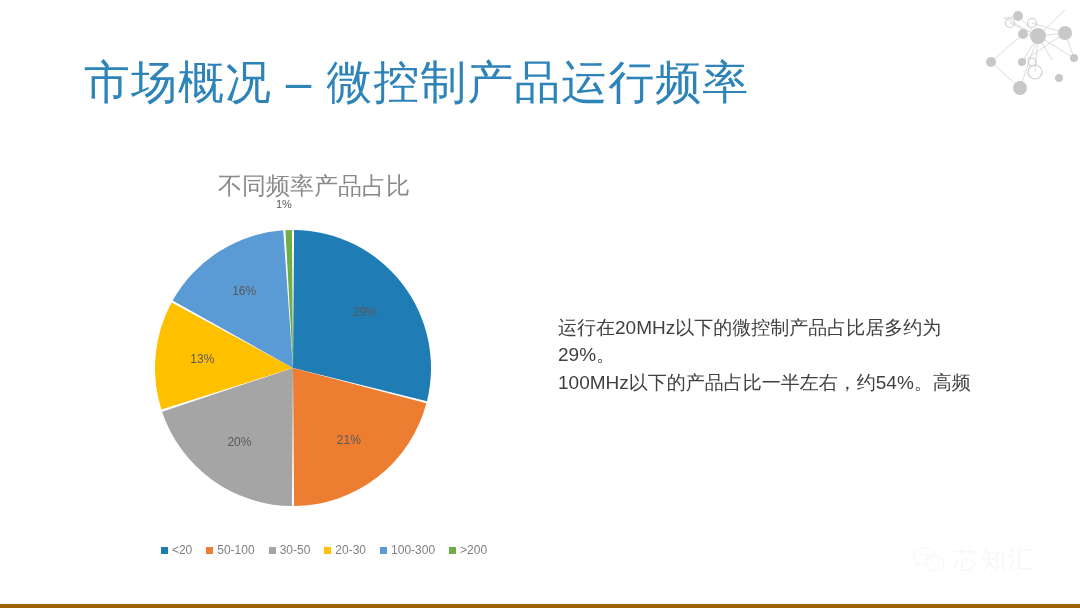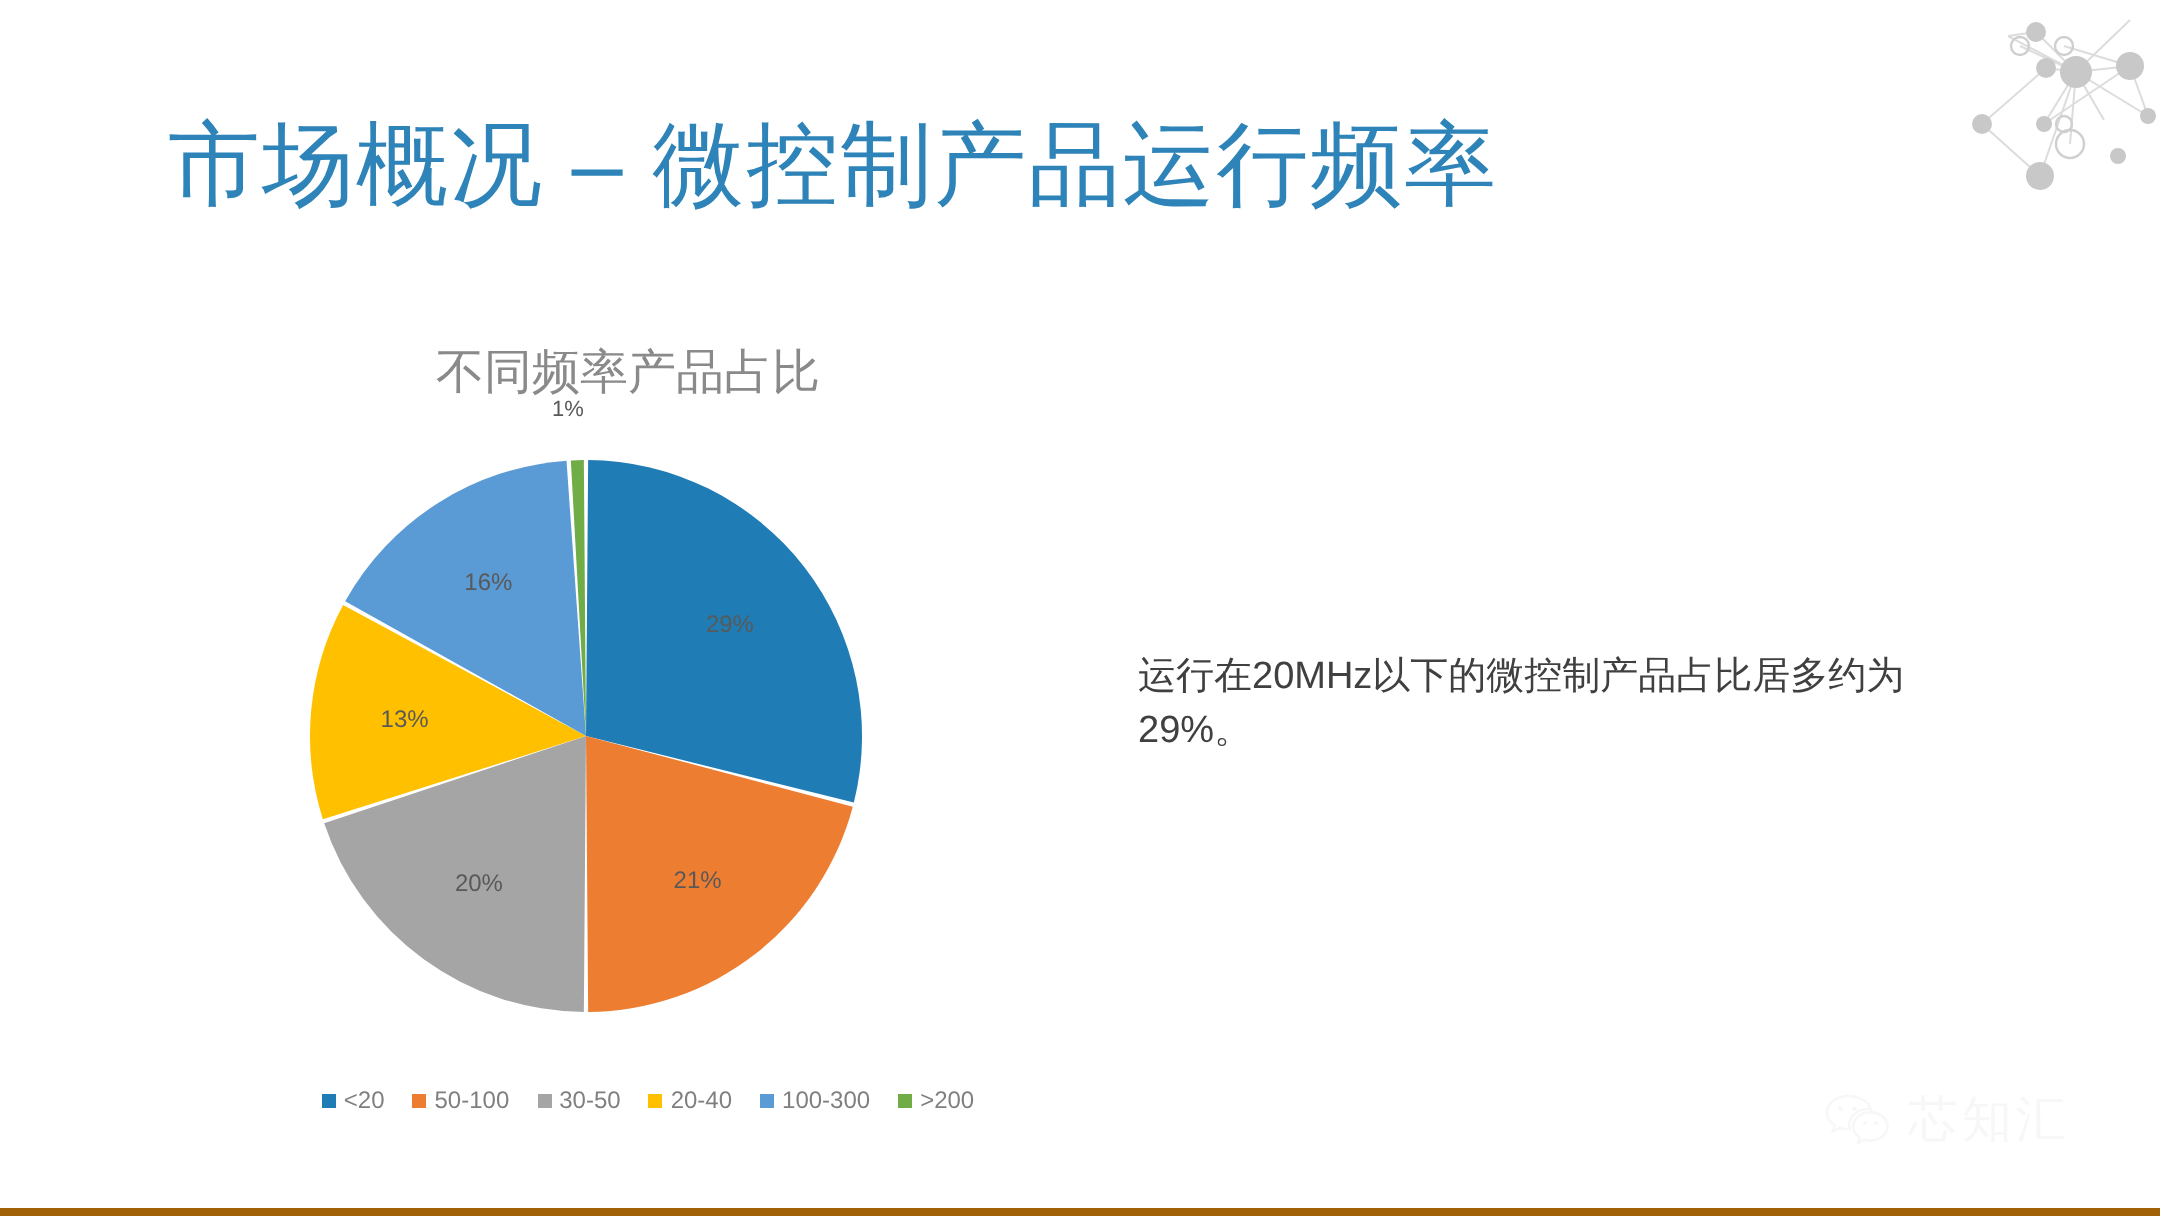--- a/index.html
+++ b/index.html
@@ -120,21 +120,21 @@
     position: absolute;
     left: 557px;
     top: 313px;
     width: 440px;
     font-size: 19px;
     line-height: 27px;
     color: #404040;
     letter-spacing: 0px;
   }
   #body-text p {
-    margin: 12px;
+    margin: 1px;
   }
 
   
   #watermark {
     position: absolute;
     left: 912px;
     top: 543px;
     display: flex;
     flex-direction: row;
     align-items: center;
@@ -227,35 +227,36 @@
         <div class="legend-item">
           <span class="legend-swatch" style="background: rgb(237, 125, 49);"></span>
           <span class="legend-label">50-100</span>
         </div>
         <div class="legend-item">
           <span class="legend-swatch" style="background: rgb(165, 165, 165);"></span>
           <span class="legend-label">30-50</span>
         </div>
         <div class="legend-item">
           <span class="legend-swatch" style="background: rgb(255, 192, 0);"></span>
-          <span class="legend-label">20-40</span>
+          <span class="legend-label">20-30</span>
         </div>
         <div class="legend-item">
           <span class="legend-swatch" style="background: rgb(91, 155, 213);"></span>
           <span class="legend-label">100-300</span>
         </div>
         <div class="legend-item">
           <span class="legend-swatch" style="background: rgb(112, 173, 71);"></span>
           <span class="legend-label">&gt;200</span>
         </div>
       </div>
   </div>
 
   <div id="body-text">
     <p>运行在20MHz以下的微控制产品占比居多约为29%。</p>
+    <p>100MHz以下的产品占比一半左右，约54%。高频</p>
   </div>
 
   <div id="watermark">
     <svg width="34" height="28" viewBox="0 0 34 28" xmlns="http://www.w3.org/2000/svg">
       <path d="M12 2C6 2 1.5 5.8 1.5 10.3c0 2.6 1.5 4.9 3.9 6.4l-1 3 3.4-1.7c1.3 .4 2.7 .6 4.2 .6 .3 0 .6 0 .9 0 -.2-.7-.3-1.4-.3-2.1 0-4.4 4.3-8 9.6-8 .4 0 .8 0 1.1 .1C22.5 5 17.8 2 12 2z" fill="none" stroke="#f2f2f2" stroke-width="1.3"></path>
       <circle cx="8.3" cy="8.4" r="1.2" fill="#f2f2f2"></circle>
       <circle cx="15.2" cy="8.4" r="1.2" fill="#f2f2f2"></circle>
       <path d="M23.2 10.2c-4.8 0-8.6 3.2-8.6 7.1 0 2.2 1.3 4.2 3.3 5.5l-.8 2.6 2.9-1.5c1 .3 2.1 .4 3.2 .4 4.8 0 8.6-3.2 8.6-7 0-3.9-3.8-7.1-8.6-7.1z" fill="none" stroke="#f2f2f2" stroke-width="1.3"></path>
       <circle cx="20.4" cy="15.6" r="1" fill="#f2f2f2"></circle>
       <circle cx="26.1" cy="15.6" r="1" fill="#f2f2f2"></circle>

